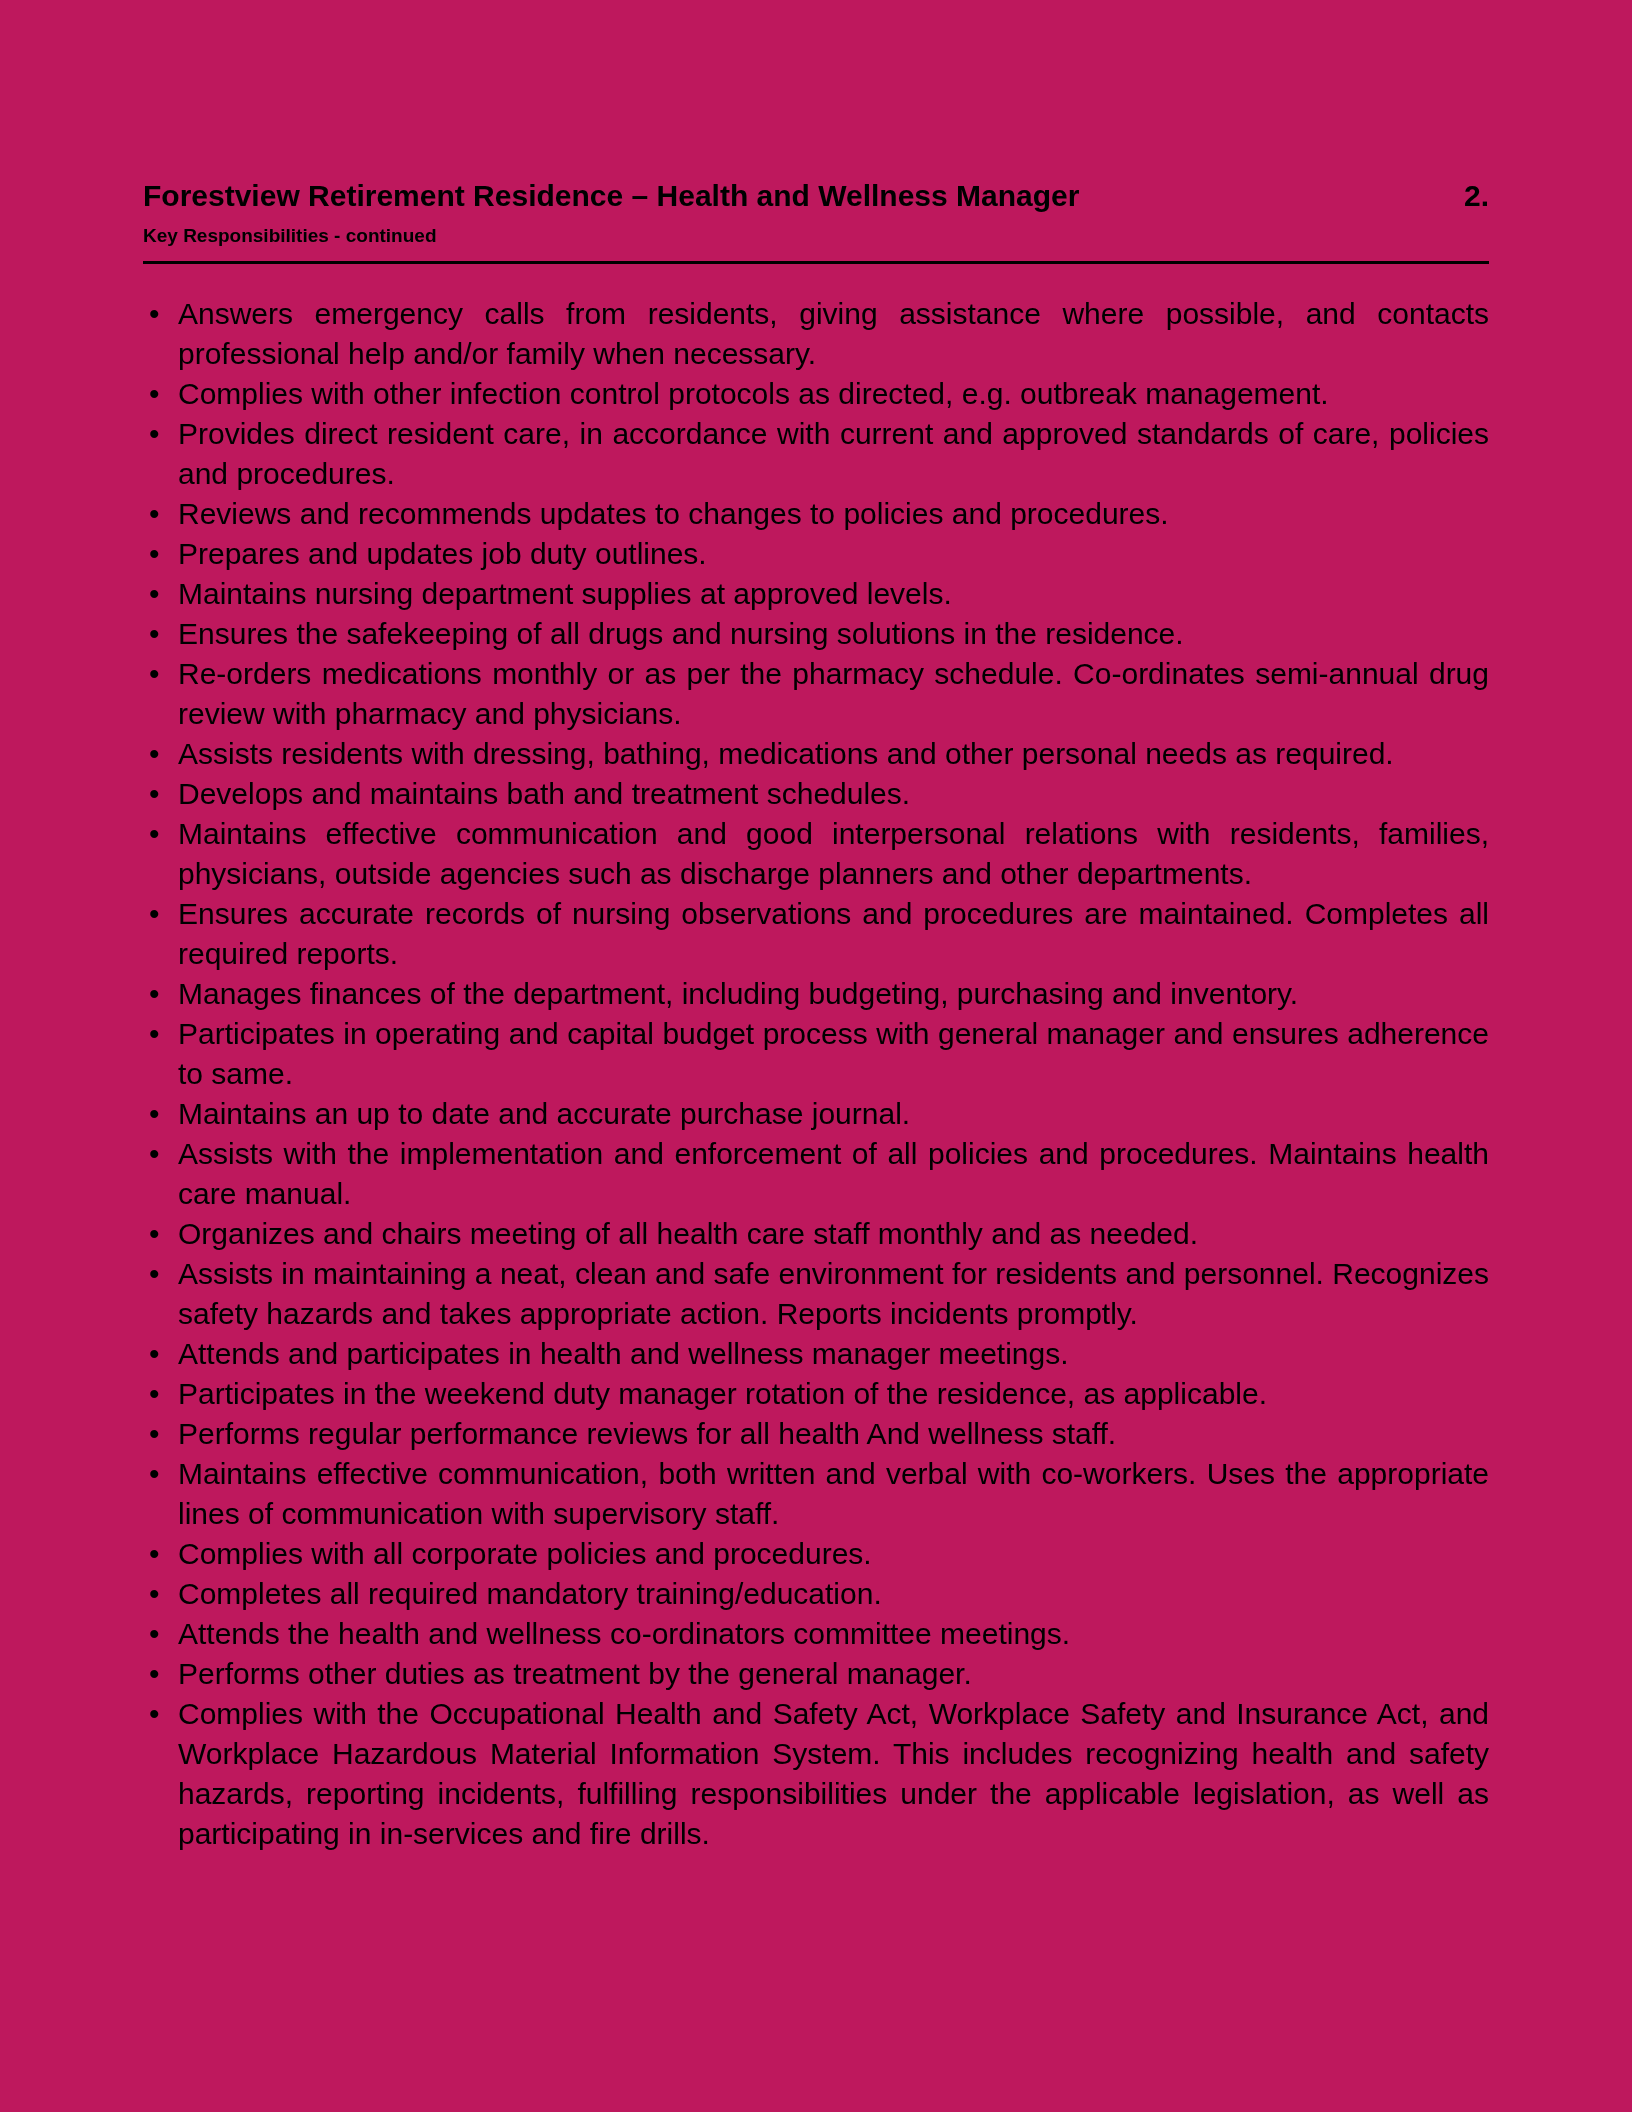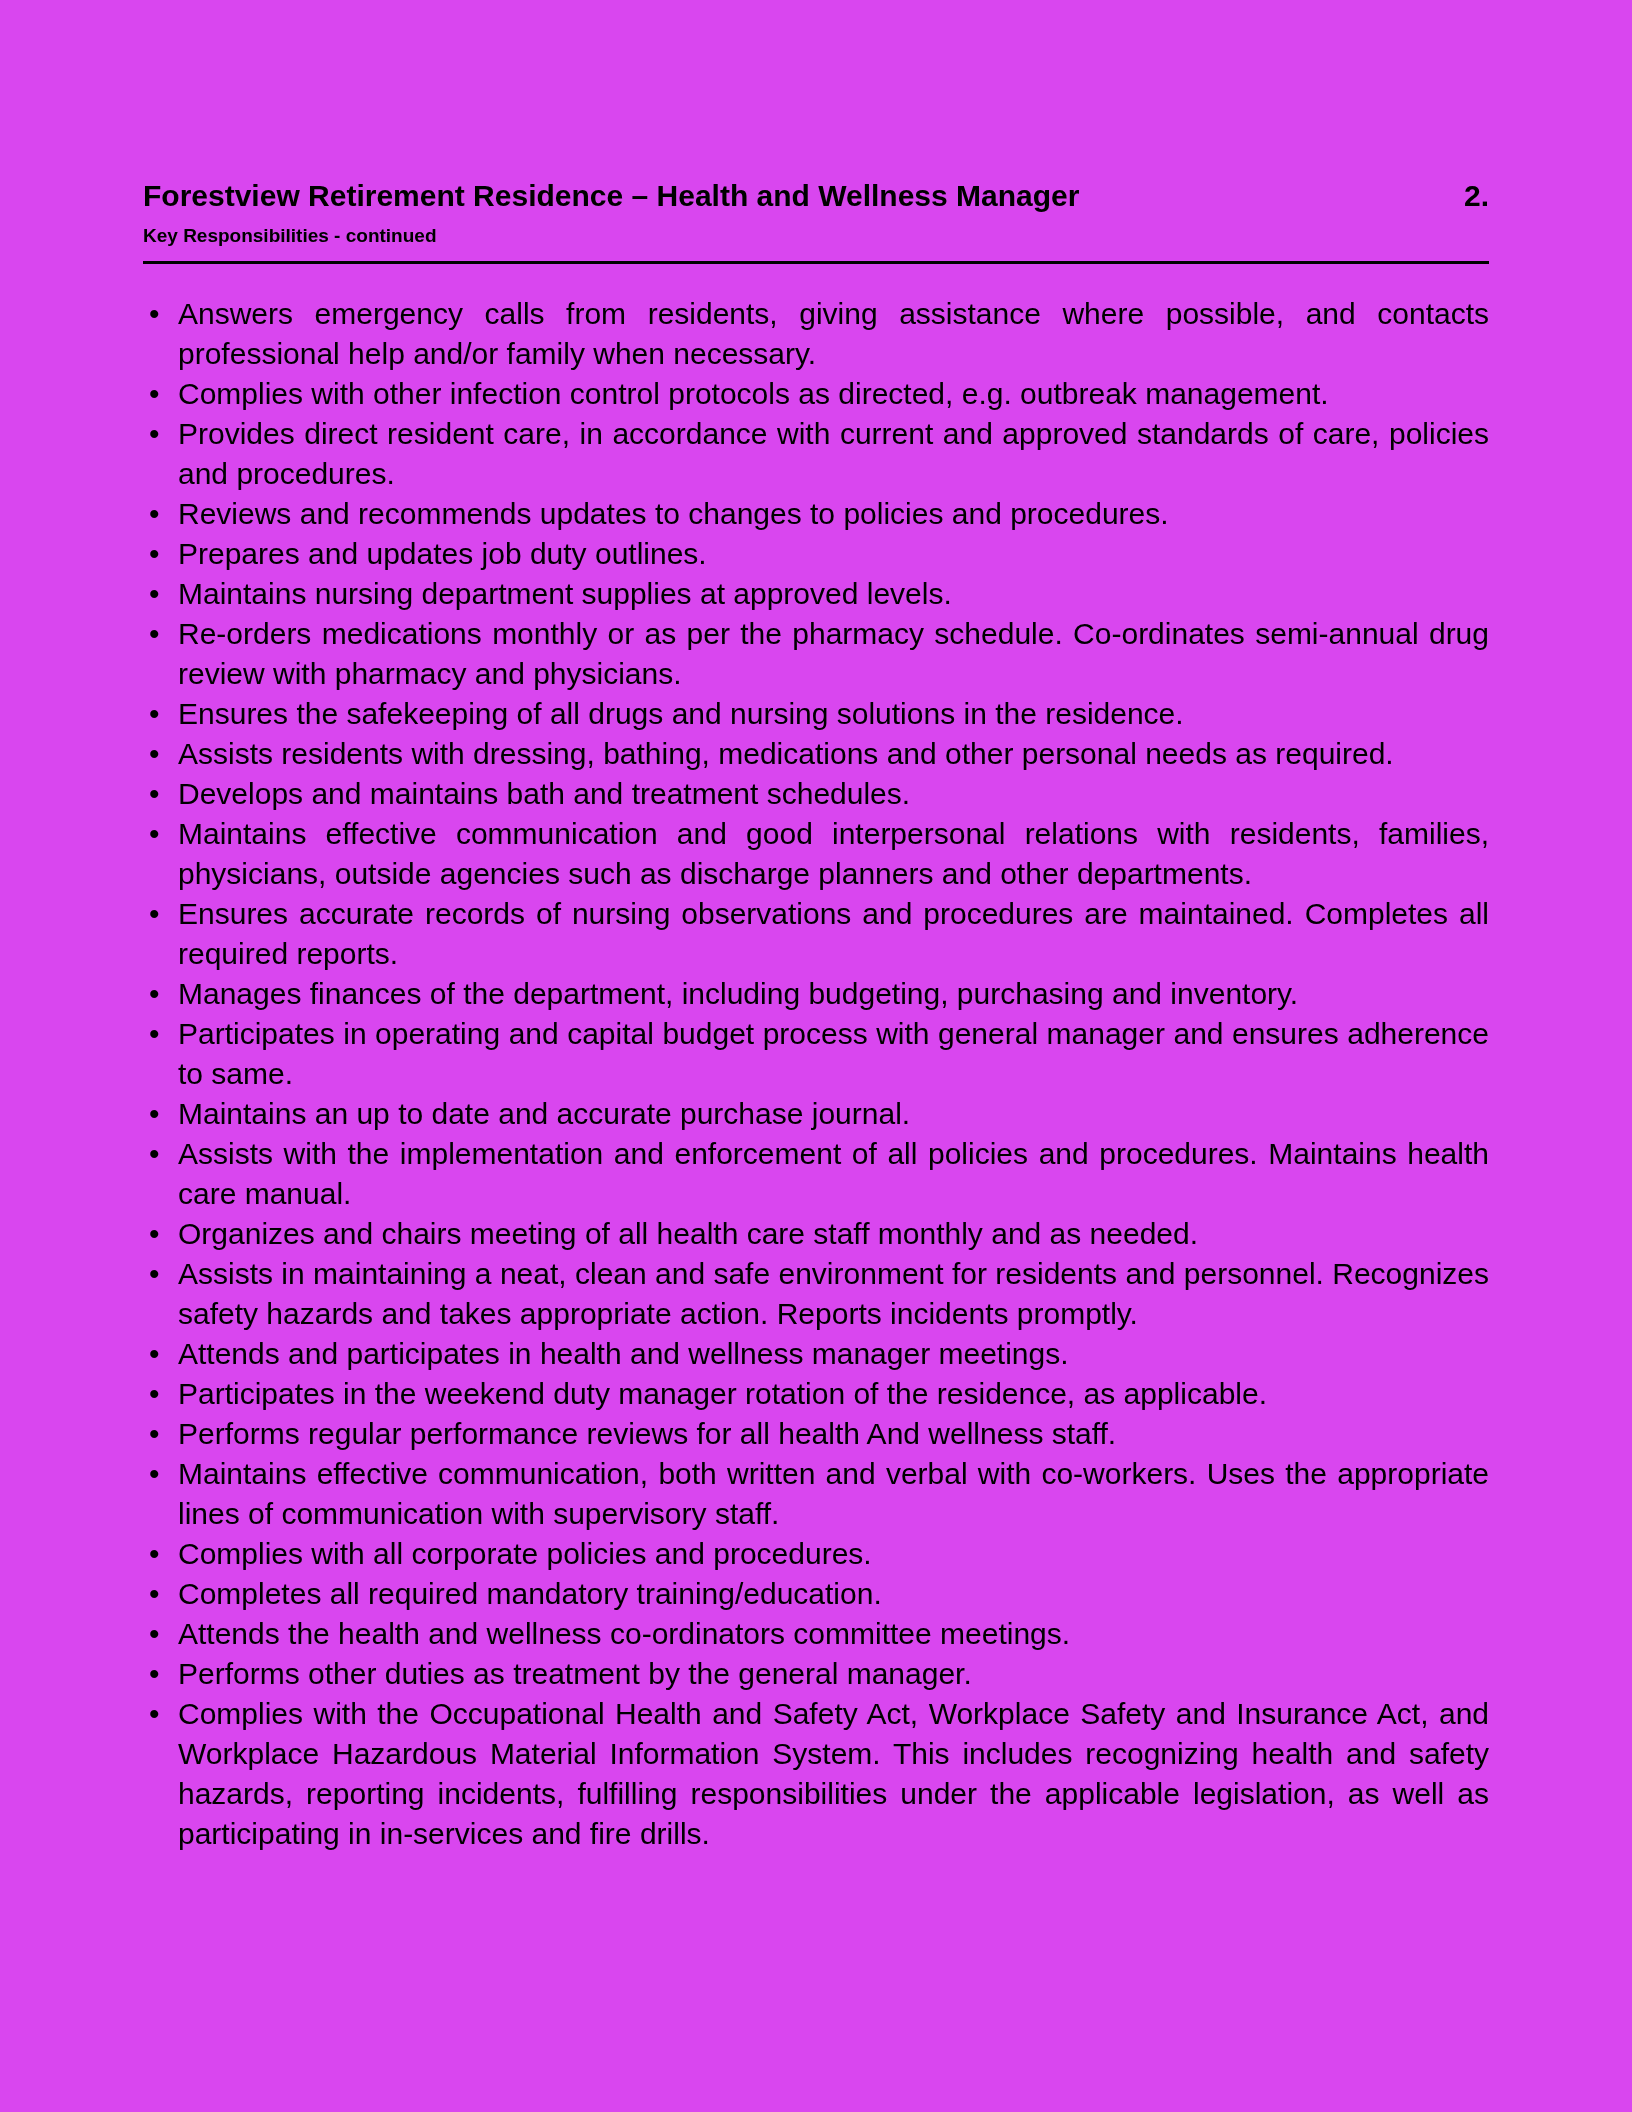--- a/index.html
+++ b/index.html
@@ -3,21 +3,21 @@
 <meta charset="utf-8">
 <style>
   * { margin: 0; padding: 0; box-sizing: border-box; }
   html, body {
     background: #ffffff;
     font-family: "Liberation Sans", "DejaVu Sans", sans-serif;
   }
   .page {
     width: 1632px;
     height: 2112px;
-    background: #d946ef;
+    background: #be185d;
     color: #000000;
     padding: 176px 143px 0 143px;
     overflow: hidden;
   }
   .header-row {
     display: flex;
     justify-content: space-between;
     align-items: baseline;
     font-weight: bold;
     font-size: 30px;
@@ -65,22 +65,22 @@
     <div class="header-rule"></div>
   </div>
 
   <ul class="responsibilities">
       <li>Answers emergency calls from residents, giving assistance where possible, and contacts professional help and/or family when necessary.</li>
       <li>Complies with other infection control protocols as directed, e.g.  outbreak management.</li>
       <li>Provides direct resident care, in accordance with current and approved standards of care, policies and procedures.</li>
       <li>Reviews and recommends updates to changes to policies and procedures.</li>
       <li>Prepares and updates job duty outlines.</li>
       <li>Maintains nursing department supplies at approved levels.</li>
+      <li>Ensures the safekeeping of all drugs and nursing solutions in the residence.</li>
       <li>Re-orders medications monthly or as per the pharmacy schedule.  Co-ordinates semi-annual drug review with pharmacy and physicians.</li>
-      <li>Ensures the safekeeping of all drugs and nursing solutions in the residence.</li>
       <li>Assists residents with dressing, bathing, medications and other personal needs as required.</li>
       <li>Develops and maintains bath and treatment schedules.</li>
       <li>Maintains effective communication and good interpersonal relations with residents, families, physicians, outside agencies such as discharge planners and other departments.</li>
       <li>Ensures accurate records of nursing observations and procedures are maintained.  Completes all required reports.</li>
       <li>Manages finances of the department, including budgeting, purchasing and inventory.</li>
       <li>Participates in operating and capital budget process with general manager and ensures adherence to same.</li>
       <li>Maintains an up to date and accurate purchase journal.</li>
       <li>Assists with the implementation and enforcement of all policies and procedures.  Maintains health care manual.</li>
       <li>Organizes and chairs meeting of all health care staff monthly and as needed.</li>
       <li>Assists in maintaining a neat, clean and safe environment for residents and personnel.  Recognizes safety hazards and takes appropriate action.  Reports incidents promptly.</li>

